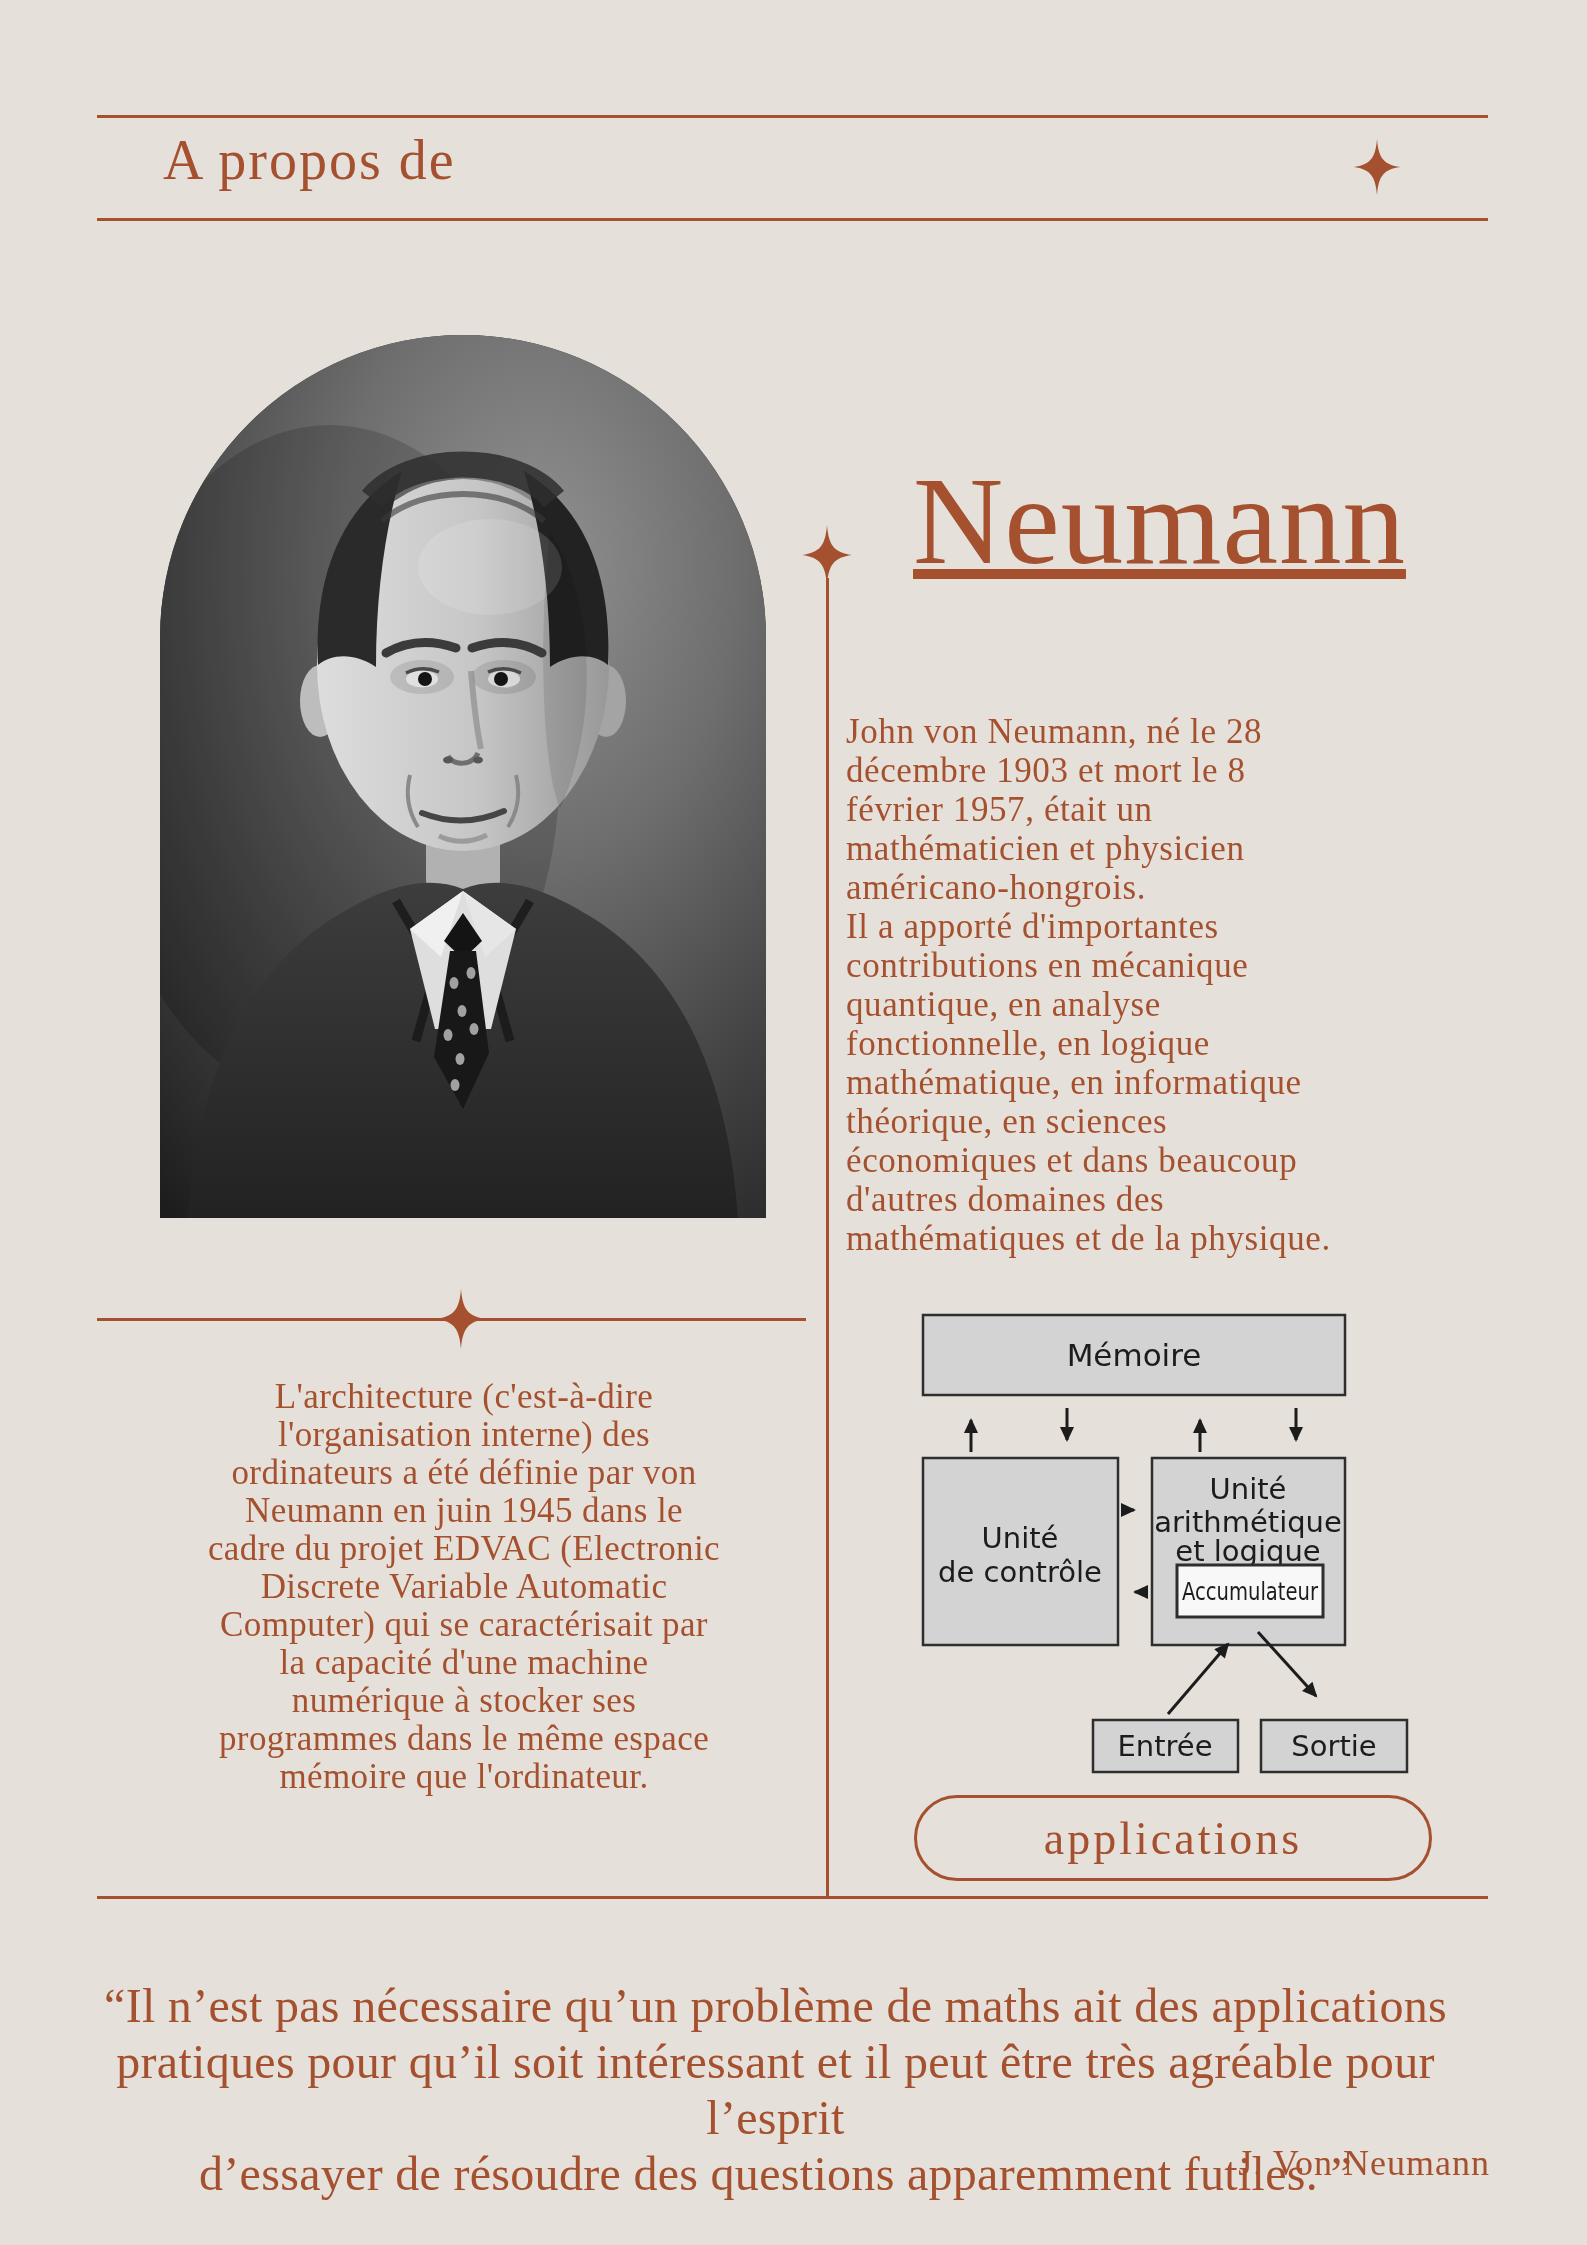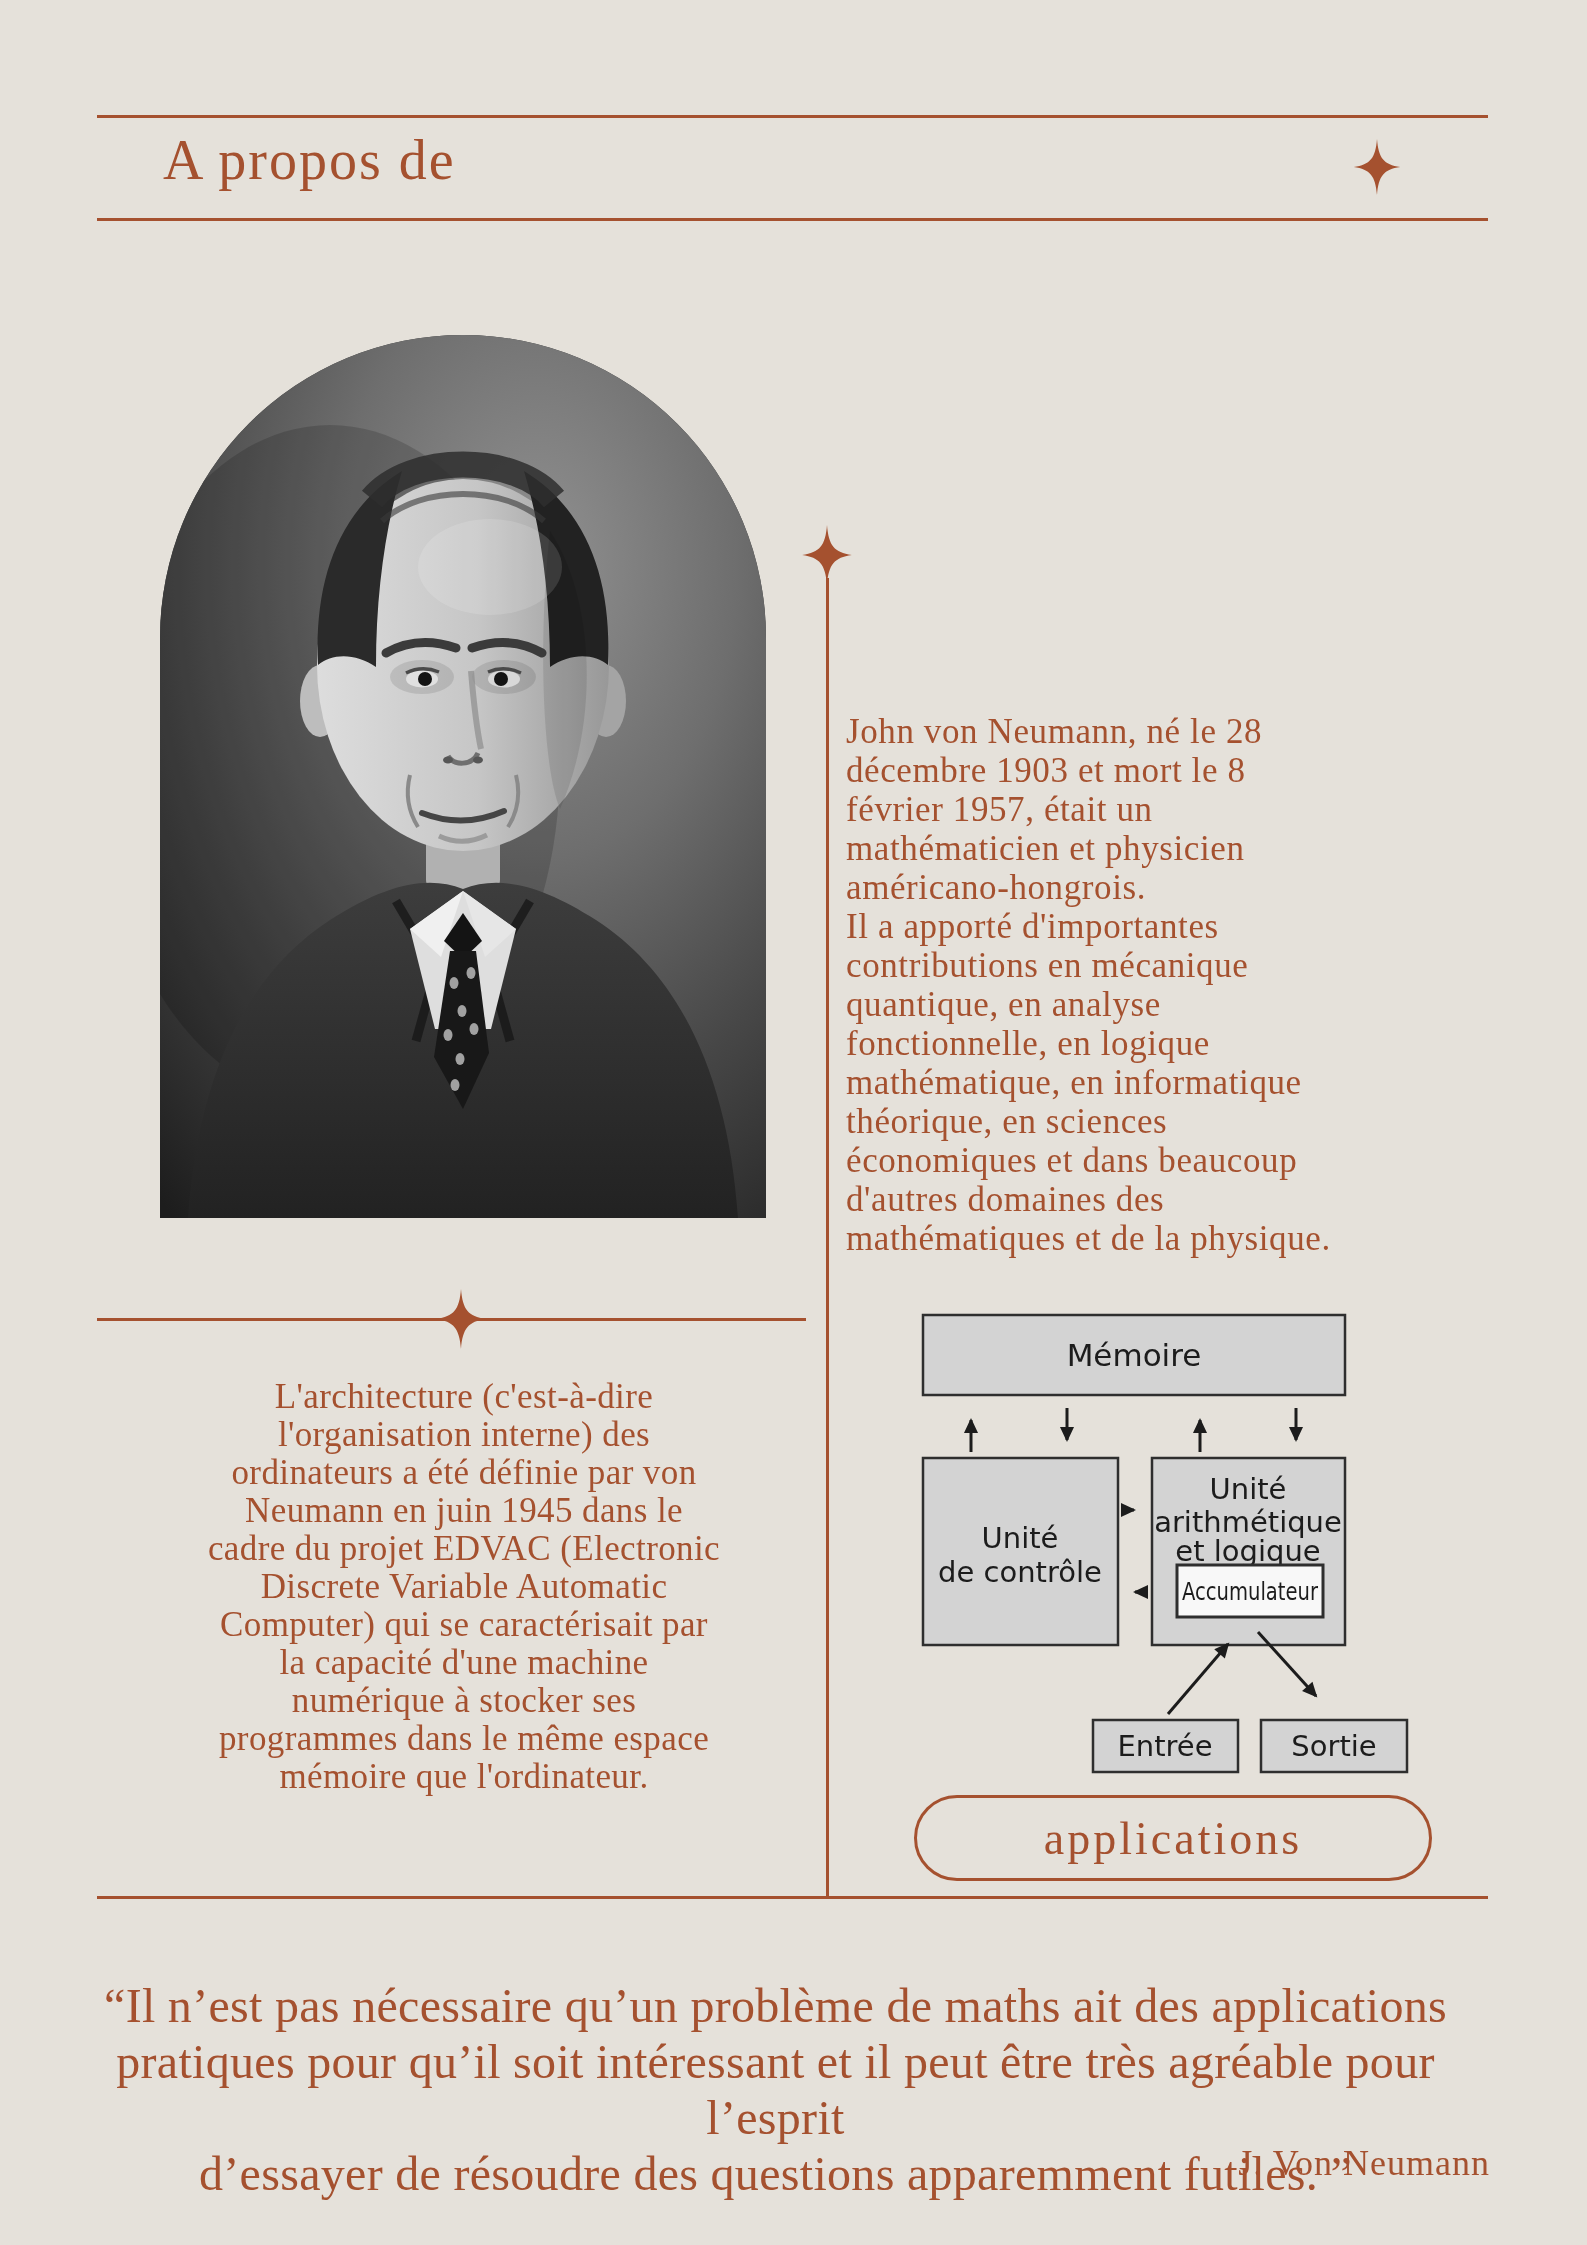--- a/index.html
+++ b/index.html
@@ -164,20 +164,21 @@
       <path d="M279,501 Q303,512 327,500" stroke="#9b9b9b" stroke-width="5" fill="none"></path>
     </svg>
   </div>
 
   <div class="vrule" style="left:826px;top:578px;height:1319px;"></div>
   <svg class="sparkle" style="left:796px;top:524px;" width="62" height="62" viewBox="-30 -30 60 60">
     <path d="M0,-29 C1.6,-9 7,-2.5 24,0 C7,2.5 1.6,9 0,29 C-1.6,9 -7,2.5 -24,0 C-7,-2.5 -1.6,-9 0,-29 Z" fill="var(--accent)"></path>
   </svg>
 
   <h1 class="hero-title" style="margin:0;font-weight:normal;">
+    <span>Neumann</span>
   </h1>
 
   <p class="bio" style="margin:0;">John von Neumann, né le 28
 décembre 1903 et mort le 8
 février 1957, était un
 mathématicien et physicien
 américano-hongrois.
 Il a apporté d'importantes
 contributions en mécanique
 quantique, en analyse

